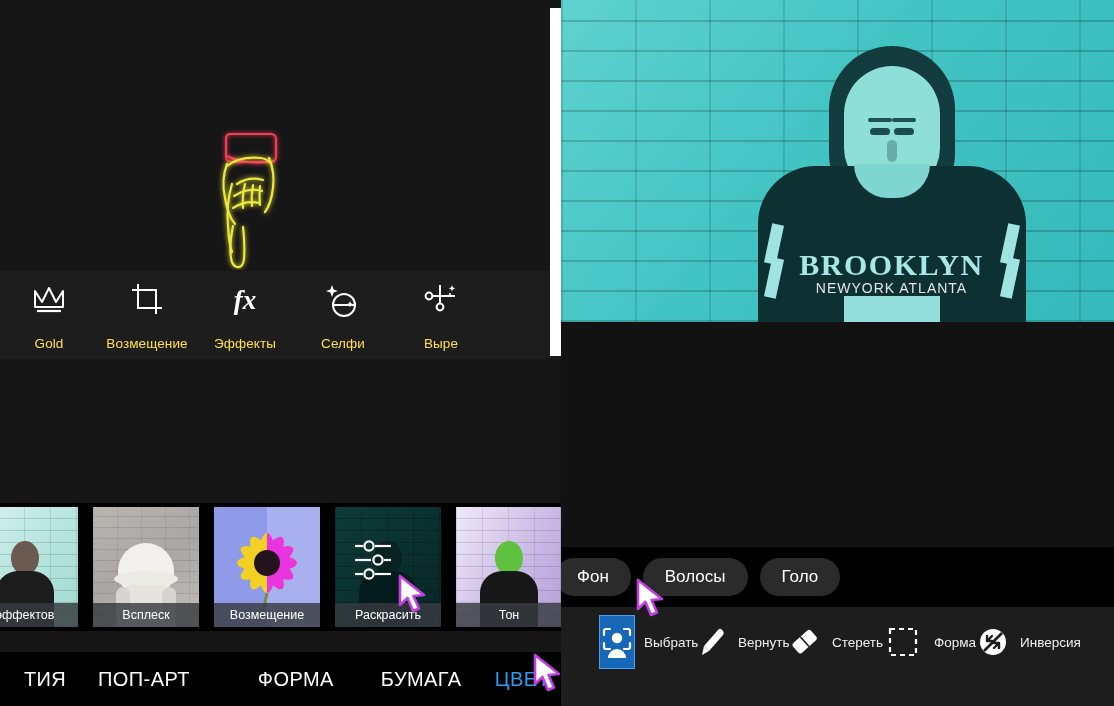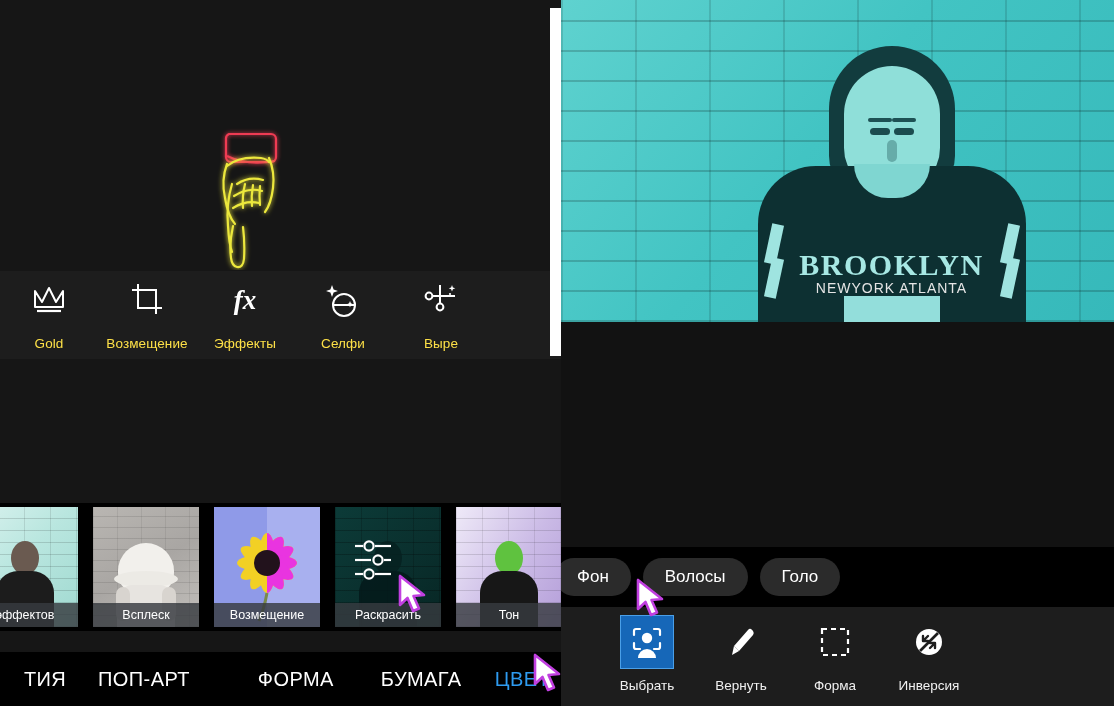--- a/index.html
+++ b/index.html
@@ -189,21 +189,21 @@
   .chip.first{ margin-left:-6px; }
 
   
   .rtoolbar{
     position:absolute; left:0; top:607px; width:553px; height:99px;
     background:#1d1d1d; display:flex; align-items:flex-start; justify-content:flex-start;
     padding-top:9px;
   }
   .rtool{
     width:94px; flex:0 0 94px;
-    display:flex; flex-direction:column; align-items:center; gap:10px; cursor:pointer;
+    display:flex; flex-direction:row; align-items:center; gap:10px; cursor:pointer;
   }
   .rtool .box{
     width:52px; height:52px; display:flex; align-items:center; justify-content:center;
   }
   .rtool.sel .box{ background:#1667b8; outline:1px solid #4a9fe8; }
   .rtool .lbl{ color:#f0f0f0; font-size:13.5px; white-space:nowrap; }
 
   
   .cursor{ position:absolute; width:34px; height:40px; z-index:60; pointer-events:none; }
 </style>
@@ -458,20 +458,31 @@
       <div class="rtool">
         <div class="box">
           <svg width="34" height="34" viewBox="0 0 34 34">
             <path d="M27 4 q4 3 2 6 l-14 16 -5 -5 14 -16 q1.5 -2 3 -1 z" fill="#fff"></path>
             <path d="M10 21 l5 5 -7 4 z" fill="#fff"></path>
           </svg>
         </div>
         <span class="lbl">Вернуть</span>
       </div>
 
+      <div class="rtool">
+        <div class="box">
+          <svg width="34" height="34" viewBox="0 0 34 34">
+            <g transform="rotate(-42 17 17)">
+              <rect x="5" y="10" width="24" height="13" rx="3" fill="#fff"></rect>
+              <line x1="17" y1="10" x2="17" y2="23" stroke="#1d1d1d" stroke-width="1.6"></line>
+            </g>
+          </svg>
+        </div>
+        <span class="lbl">Стереть</span>
+      </div>
 
       <div class="rtool">
         <div class="box">
           <svg width="34" height="34" viewBox="0 0 34 34">
             <rect x="4" y="4" width="26" height="26" fill="none" stroke="#fff" stroke-width="2.2" stroke-dasharray="5 4"></rect>
           </svg>
         </div>
         <span class="lbl">Форма</span>
       </div>
 

